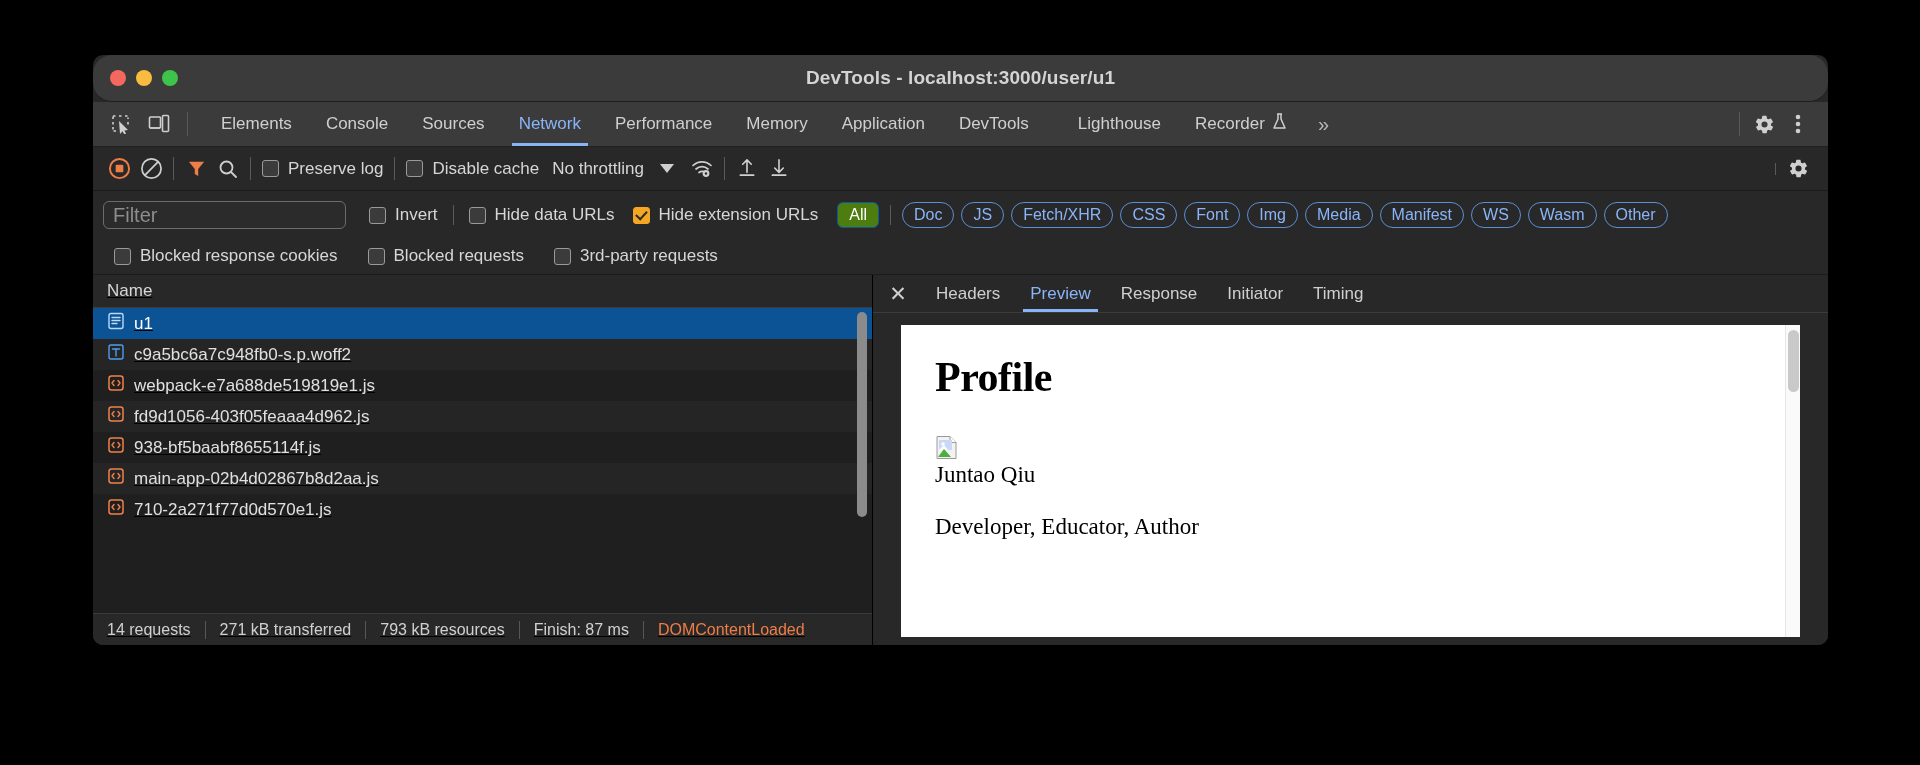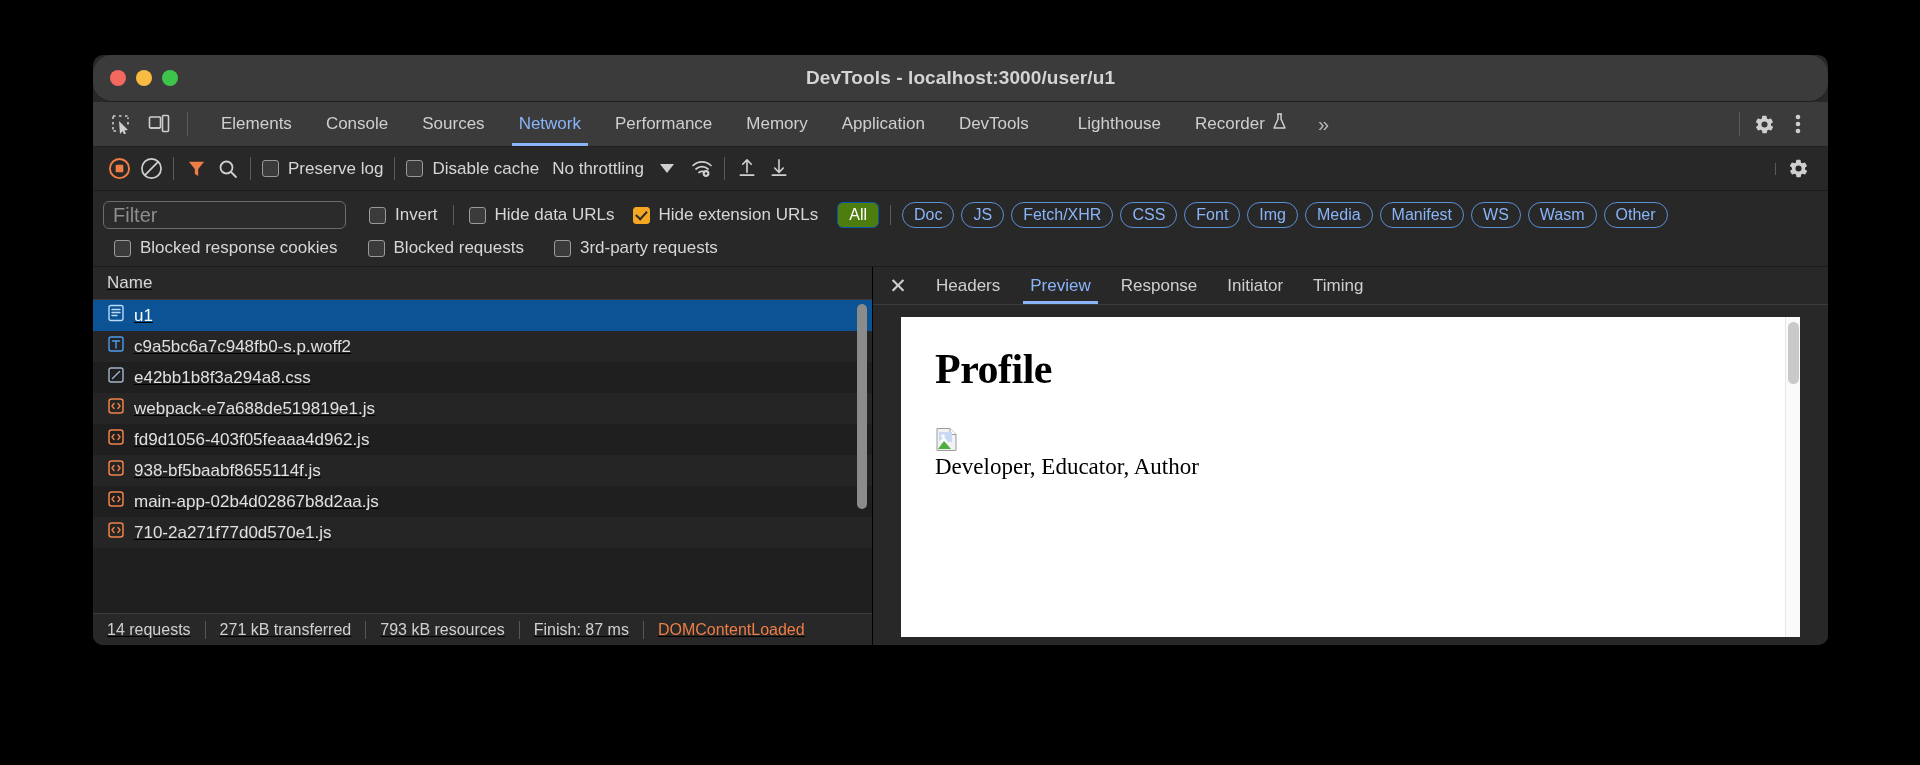--- a/index.html
+++ b/index.html
@@ -104,21 +104,21 @@
   }
   .nt-right { margin-left: auto; display: flex; align-items: center; padding-right: 14px; }
 
   
   .filterbar {
     background: #282828; padding: 7px 10px 0 10px;
     border-bottom: 1px solid #1b1b1b;
     flex: none;
   }
   .fb-row { display: flex; align-items: center; height: 34px; }
-  .fb-row.two { height: 34px; padding-left: 6px; margin-top: 0; padding-bottom: 2px; }
+  .fb-row.two { height: 34px; padding-left: 6px; margin-top: 8px; padding-bottom: 2px; }
   .filter-input {
     width: 243px; height: 28px;
     background: #2b2b2b; color: #d6d6d6;
     border: 1px solid #6c6c6c; border-radius: 6px;
     padding: 0 9px; font-size: 20px;
     font-family: "Liberation Sans", sans-serif;
     outline: none;
   }
   .filter-input::placeholder { color: #8d8d8d; }
   .fsep { width: 1px; height: 20px; background: #5a5a5a; margin: 0 10px; }
@@ -460,29 +460,20 @@
         <div class="req-row">
           <span>
             <svg width="18" height="18" viewBox="0 0 18 18">
               <rect x="2" y="2" width="14" height="14" rx="2" stroke="#4e9cf0" stroke-width="1.4" fill="none"></rect>
               <path d="M5.5 6h7M9 6v7" stroke="#4e9cf0" stroke-width="1.4" stroke-linecap="round"></path>
             </svg>
           </span>
           <span>c9a5bc6a7c948fb0-s.p.woff2</span>
         </div>
 
-        <div class="req-row">
-          <span>
-            <svg width="18" height="18" viewBox="0 0 18 18">
-              <rect x="2" y="2" width="14" height="14" rx="2" stroke="#9fb6cc" stroke-width="1.4" fill="none"></rect>
-              <path d="M5.5 12.5L12.5 5.5" stroke="#9fb6cc" stroke-width="1.4" stroke-linecap="round"></path>
-            </svg>
-          </span>
-          <span>e42bb1b8f3a294a8.css</span>
-        </div>
 
         <div class="req-row">
           <span>
             <svg width="18" height="18" viewBox="0 0 18 18">
               <rect x="2" y="2" width="14" height="14" rx="2.5" stroke="#f0814a" stroke-width="1.5" fill="none"></rect>
               <path d="M7 6.5L5 9l2 2.5M11 6.5L13 9l-2 2.5" stroke="#f0814a" stroke-width="1.4" fill="none" stroke-linecap="round" stroke-linejoin="round"></path>
             </svg>
           </span>
           <span>webpack-e7a688de519819e1.js</span>
         </div>
@@ -570,20 +561,21 @@
           <span class="broken-img">
             <svg width="25" height="25" viewBox="0 0 25 25">
               <path d="M2 1.5h13l6 6V23.5H2z" fill="#f2f2f2" stroke="#9a9a9a" stroke-width="1"></path>
               <path d="M15 1.5v6h6" fill="#ffffff" stroke="#9a9a9a" stroke-width="1"></path>
               <rect x="4" y="5" width="13" height="10" fill="#c8d8f5"></rect>
               <circle cx="8" cy="9" r="1.8" fill="#ffffff"></circle>
               <path d="M4 15l5-5 4 5z" fill="#ffffff"></path>
               <path d="M3 22l6-8 7 8z" fill="#4caf3f"></path>
             </svg>
           </span>
+          <div class="pv-name">Juntao Qiu</div>
           <div class="pv-sub">Developer, Educator, Author</div>
           <div class="pvsb">
             <div class="pvsb-thumb"></div>
           </div>
         </div>
       </div>
     </div>
 
   </div>
 </div>

